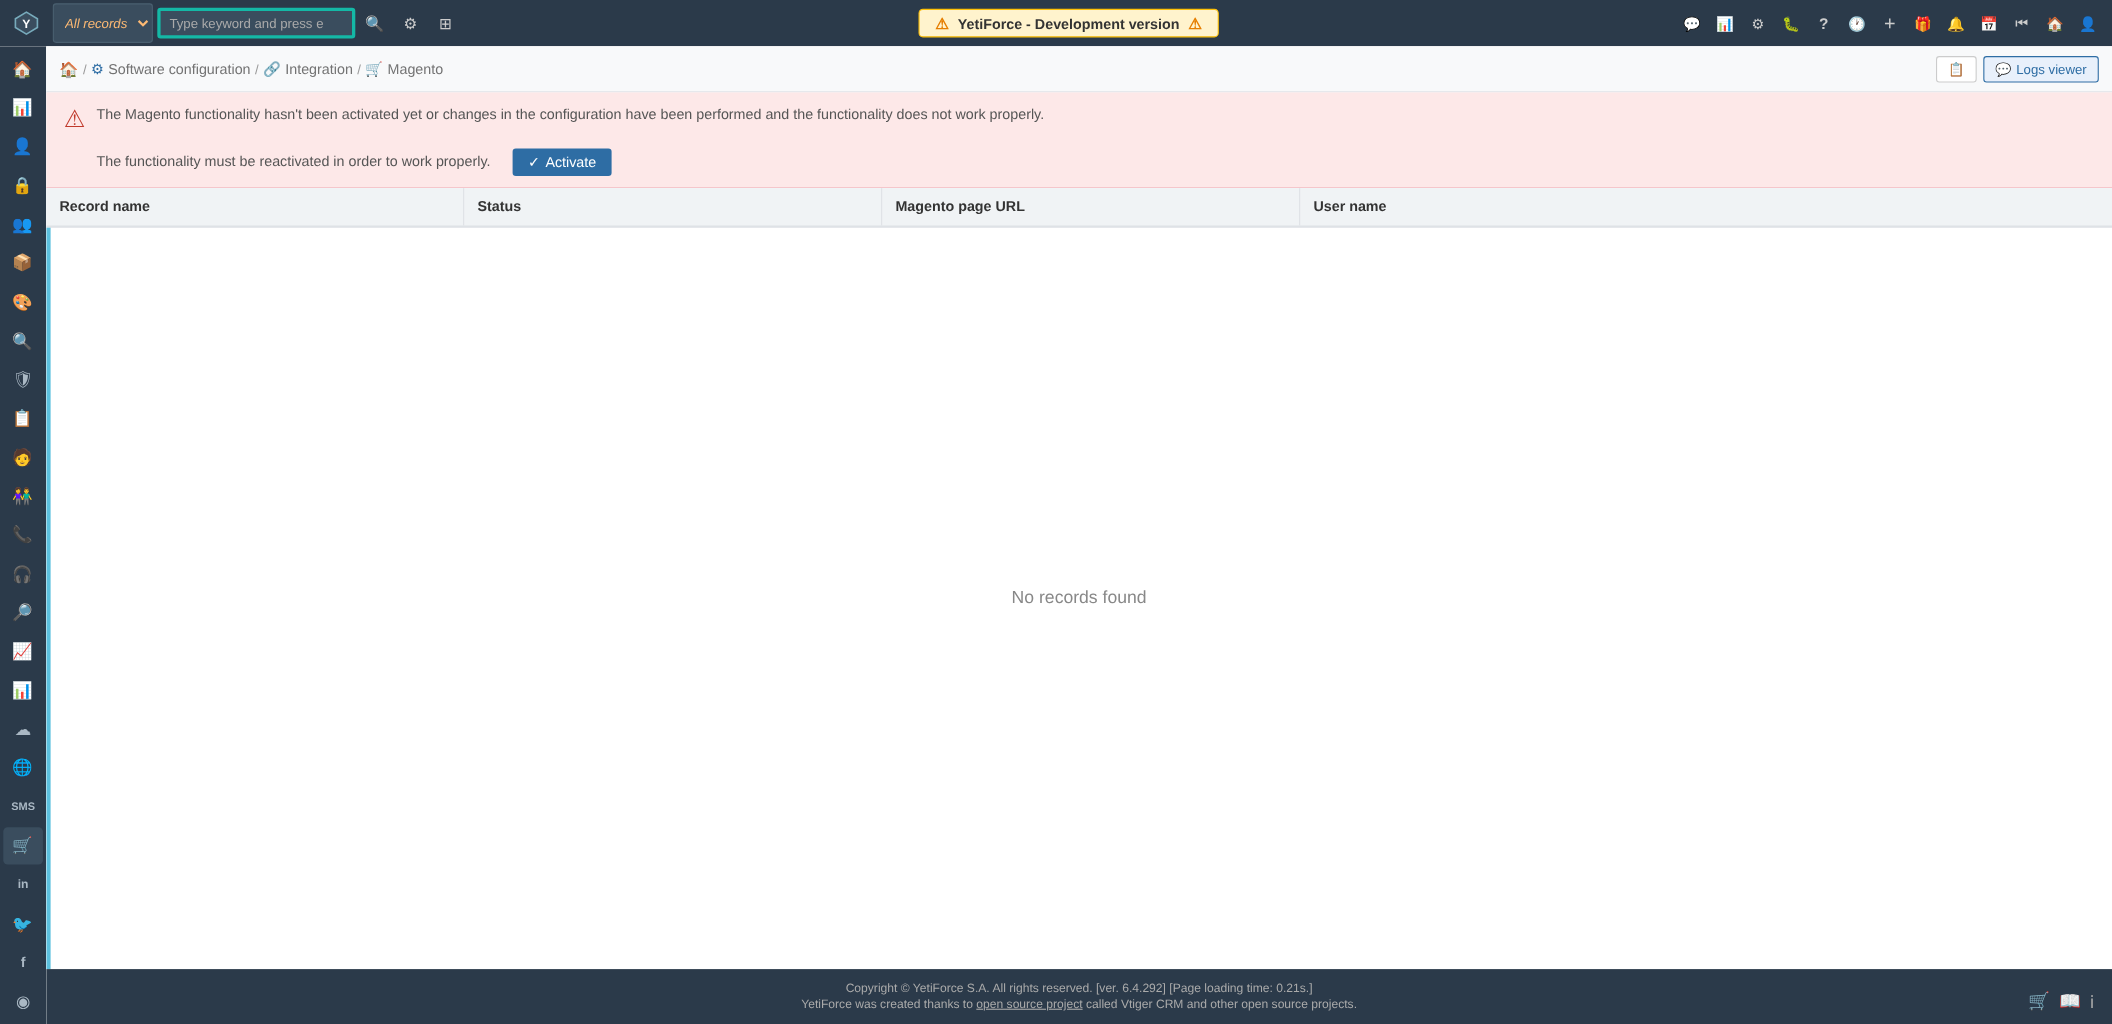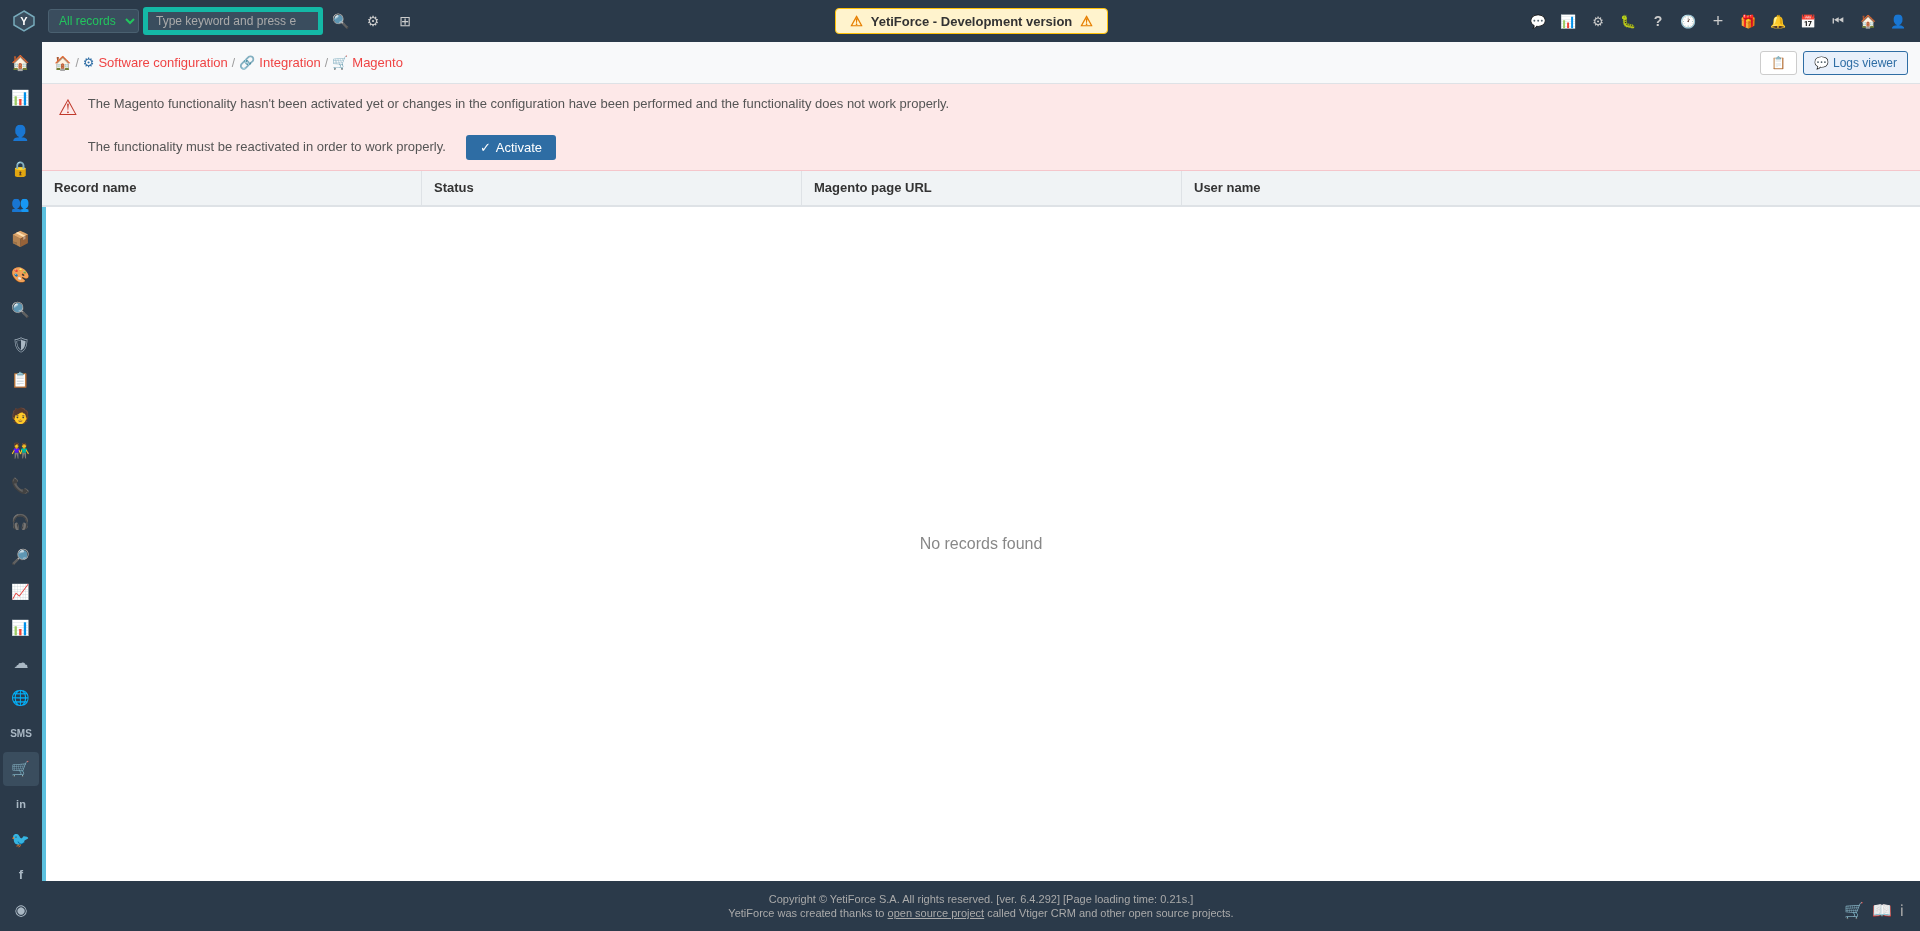--- a/index.html
+++ b/index.html
@@ -11,25 +11,25 @@
     
     .topbar {
       display: flex; align-items: center; background: #2b3a4a; height: 42px;
       padding: 0 8px; gap: 4px; flex-shrink: 0;
     }
     .topbar-logo {
       width: 32px; height: 32px; display: flex; align-items: center; justify-content: center;
       color: white; font-weight: bold; font-size: 18px; margin-right: 4px;
     }
     .topbar-select {
-      background: #3a4d5e; border: 1px solid #4a6070; color: #22c55e; padding: 3px 6px;
-      border-radius: 3px; height: 24px; font-size: 12px;
+      background: #3a4d5e; border: 1px solid #4a6070; color: #fdba74; padding: 3px 6px;
+      border-radius: 3px; height: 36px; font-size: 12px; font-style: italic;
     }
     .topbar-search {
-      background: #3a4d5e; border: 5px solid #14b8a6; color: #ccc; padding: 3px 8px;
+      background: #3a4d5e; border: 3px solid #14b8a6; color: #ccc; padding: 3px 8px;
       border-radius: 3px; height: 28px; font-size: 12px; width: 180px;
     }
     .topbar-search::placeholder { color: #aaa; }
     .topbar-icon-btn {
       width: 28px; height: 28px; background: transparent; border: none; cursor: pointer;
       color: #ccc; display: flex; align-items: center; justify-content: center;
       font-size: 14px; border-radius: 3px;
     }
     .topbar-center {
       flex: 1; display: flex; align-items: center; justify-content: center;
@@ -66,21 +66,21 @@
     
     .content { flex: 1; display: flex; flex-direction: column; background: white; overflow: hidden; }
 
     
     .breadcrumb-bar {
       display: flex; align-items: center; padding: 8px 12px;
       background: #f8f9fa; border-bottom: 1px solid #dee2e6;
       gap: 4px; height: 42px; flex-shrink: 0;
     }
     .breadcrumb-item { display: flex; align-items: center; gap: 4px; font-size: 13px; color: #555; }
-    .breadcrumb-item a { color: #ef4444; text-decoration: none; }
+    .breadcrumb-item a { color: #737373; text-decoration: none; }
     .breadcrumb-sep { color: #999; font-size: 12px; }
     .breadcrumb-home { color: #2e6da4; font-size: 14px; cursor: pointer; }
     .breadcrumb-right { margin-left: auto; display: flex; gap: 6px; }
     .btn-outline {
       border: 1px solid #ccc; background: white; padding: 4px 10px;
       border-radius: 3px; cursor: pointer; font-size: 12px; color: #555;
       display: flex; align-items: center; gap: 4px;
     }
     .btn-primary-logs {
       border: 1px solid #2e6da4; background: #e8f0fb; padding: 4px 10px;

